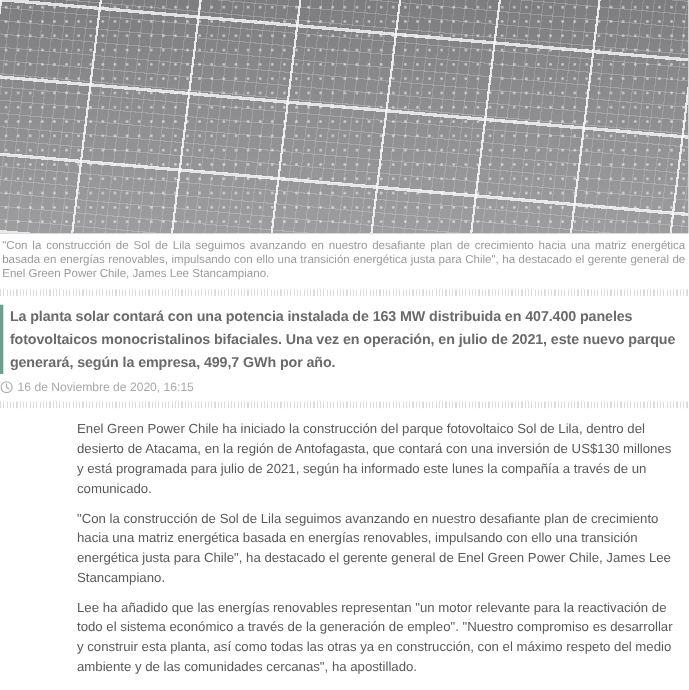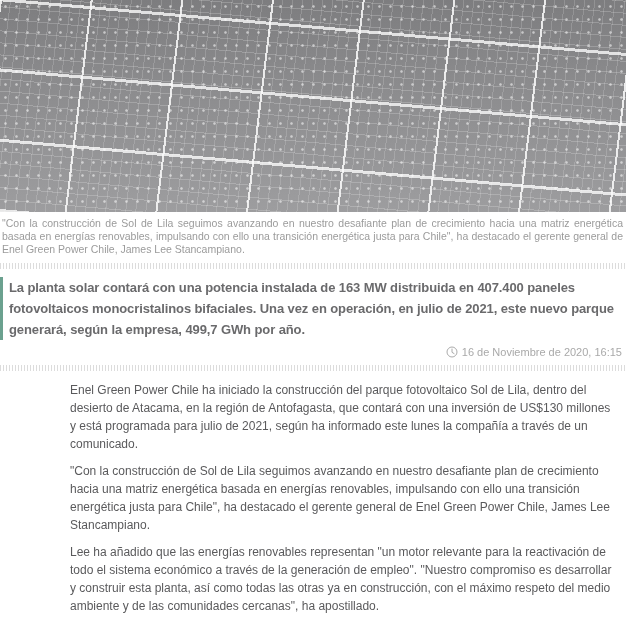--- a/index.html
+++ b/index.html
@@ -46,21 +46,21 @@
     padding-left:6px;
     font-size:13px; line-height:21px;
     font-weight:bold;
     color:#6a6a6c;
     letter-spacing:-0.1px;
   }
 
   .meta-row {
     margin:5px 4px 0 0;
     height:14px;
-    display:flex; align-items:center; justify-content:flex-end;
+    display:flex; align-items:center; 
     gap:4px;
     color:#a9a9a9;
     font-size:11px;
   }
   .clock-icon { display:inline-block; width:12px; height:12px; }
 
   .article-body {
     padding:10px 11px 0 70px;
     color:#5a5a5c;
     font-size:12px; line-height:18px;

